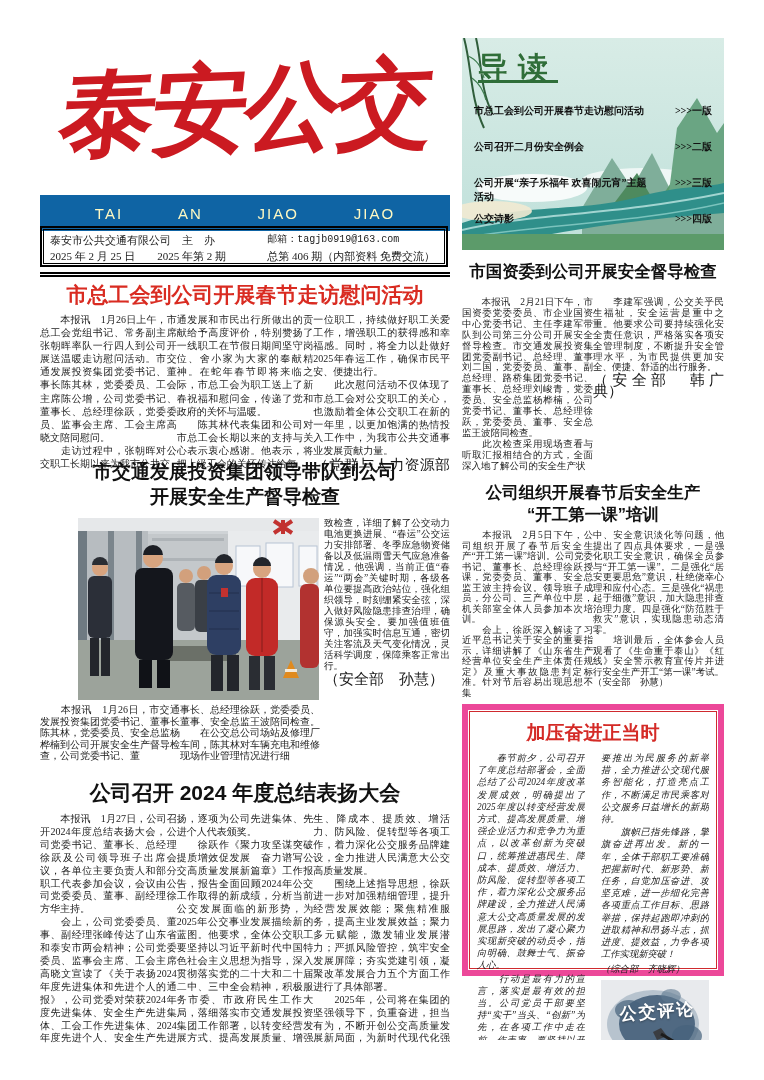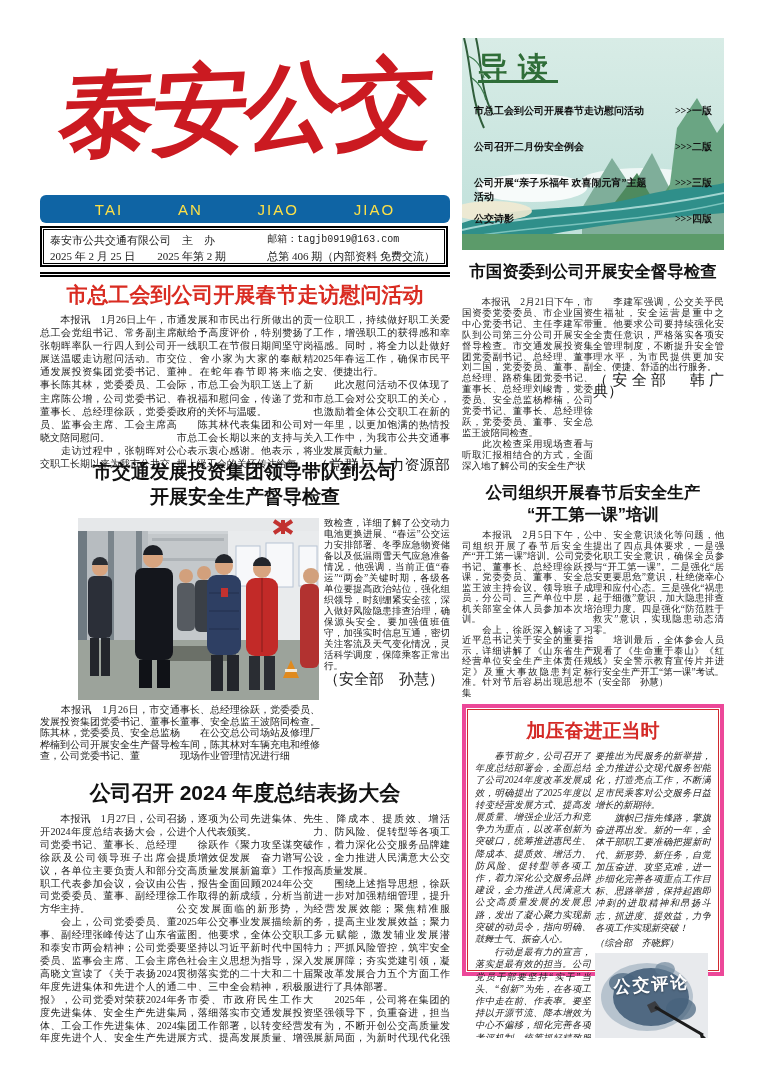--- a/index.html
+++ b/index.html
@@ -2,23 +2,23 @@
 <html><head>
 <meta charset="utf-8">
 <style>
   html,body{margin:0;padding:0;background:#888;}
   #page{position:relative;width:764px;height:1080px;background:#ffffff;margin:0 auto;overflow:hidden;
         font-family:"Liberation Serif",serif;color:#1b1b1b;}
   
   .calligraphy{position:absolute;left:40px;top:30px;width:410px;height:160px;display:flex;align-items:center;justify-content:center;
      font-size:96px;font-weight:bold;color:#cb1a21;font-family:"Liberation Serif",serif;
      transform:skewX(-8deg) rotate(-2deg);letter-spacing:-4px;white-space:nowrap;}
-  .pinyin-bar{position:absolute;left:40px;top:195px;width:410px;height:28px;background:#0f64a4;color:#fde047;
+  .pinyin-bar{position:absolute;left:40px;top:195px;width:410px;height:36px;background:#0f64a4;color:#fef9c3;
      display:flex;justify-content:space-evenly;align-items:center;font-family:"Liberation Sans",sans-serif;
-     font-size:15px;letter-spacing:2px;border-radius:6px;}
+     font-size:15px;letter-spacing:2px;}
   .info-box{position:absolute;left:40px;top:226px;width:408px;height:41px;border:2px solid #000;box-sizing:border-box;padding:1px;}
   .info-inner{border:1px solid #000;height:100%;box-sizing:border-box;padding:2px 6px;font-size:11px;line-height:16px;}
   .info-row{display:flex;}
   .info-row .f1{flex:0 0 56%;}
   .mono{font-family:"Liberation Mono",monospace;font-size:10px;}
   .double-rule{position:absolute;left:40px;top:272px;width:410px;height:5px;
      border-top:2px solid #000;border-bottom:2px solid #000;box-sizing:border-box;}
   
   .guide{position:absolute;left:462px;top:38px;width:262px;height:212px;overflow:hidden;}
   .guide svg{position:absolute;left:0;top:0;}
@@ -47,24 +47,24 @@
   .a3-title{left:40px;top:779px;width:410px;font-size:21px;}
   .a3-cols{left:40px;top:813px;width:410px;height:231px;font-size:10px;line-height:12.9px;}
   
   .r1-title{left:462px;top:261px;width:262px;font-size:16.5px;}
   .r1-cols{left:462px;top:297px;width:262px;height:174px;font-size:9.5px;line-height:10.9px;}
   
   .r2-title{left:462px;top:481px;width:262px;font-size:16.5px;line-height:22px;}
   .r2-cols{left:462px;top:530px;width:262px;height:172px;font-size:9.4px;line-height:10.5px;}
   
   .commentary{position:absolute;left:462px;top:704px;width:262px;height:272px;box-sizing:border-box;
-     border:4px solid #ec4899;box-shadow:inset 0 0 0 1px #fff,inset 0 0 0 2px #cf2a2e;padding:8px 9px;}
+     border:6px solid #ec4899;box-shadow:inset 0 0 0 1px #fff,inset 0 0 0 2px #cf2a2e;padding:8px 9px;}
   .commentary-title{text-align:center;font-family:"Liberation Sans",sans-serif;font-weight:bold;
      font-size:19px;color:#d42a26;margin:2px 0 6px 0;}
-  .commentary-cols{display:flex;gap:4px;height:288px;overflow:hidden;justify-content:space-between;}
+  .commentary-cols{display:flex;gap:16px;height:288px;overflow:hidden;justify-content:space-between;}
   .commentary .col{font-size:9.3px;line-height:12.2px;font-style:italic;}
   .commentary .col p{margin:0 0 1px 0;text-align:justify;}
   .commentary .byline{font-style:italic;font-size:9.3px;}
   .stamp{position:relative;width:113px;height:88px;margin-top:4px;}
   .stamp-text{position:absolute;left:0;top:26px;width:100%;text-align:center;color:#fff;
      font-weight:bold;font-size:17px;letter-spacing:2px;transform:rotate(-4deg);font-style:normal;
      font-family:"Liberation Serif",serif;text-shadow:0 1px 2px rgba(0,0,0,.35);}
 </style>
 </head>
 <body>

